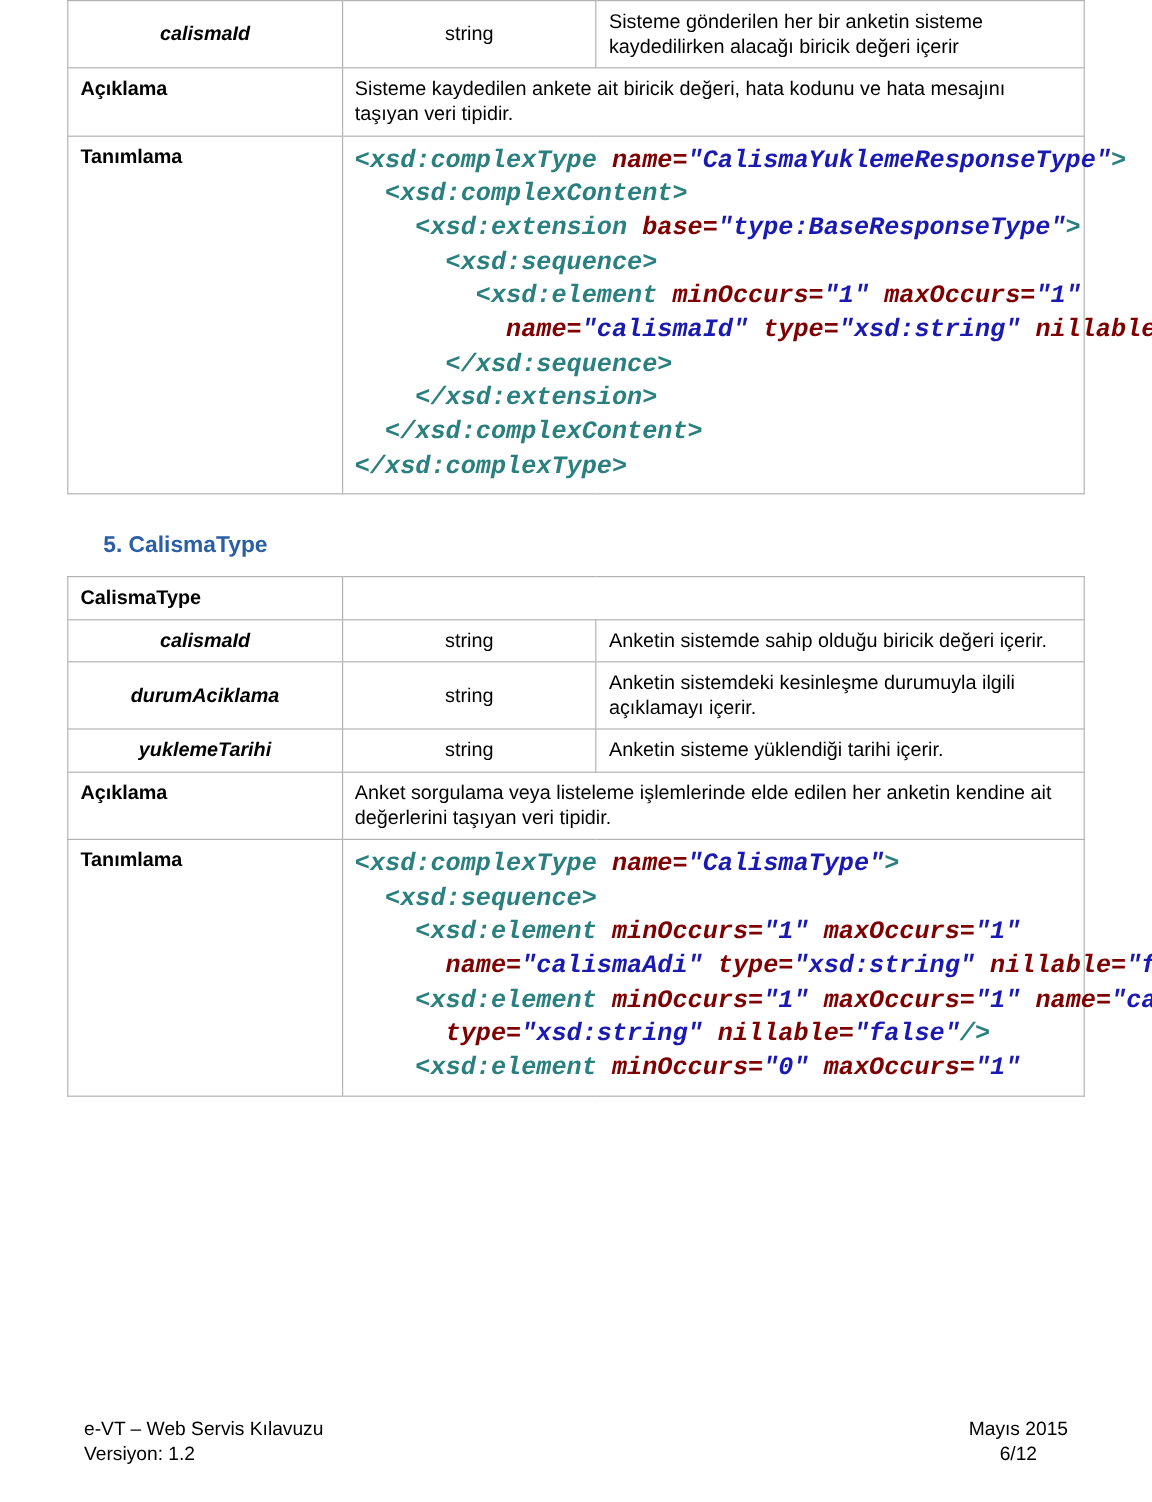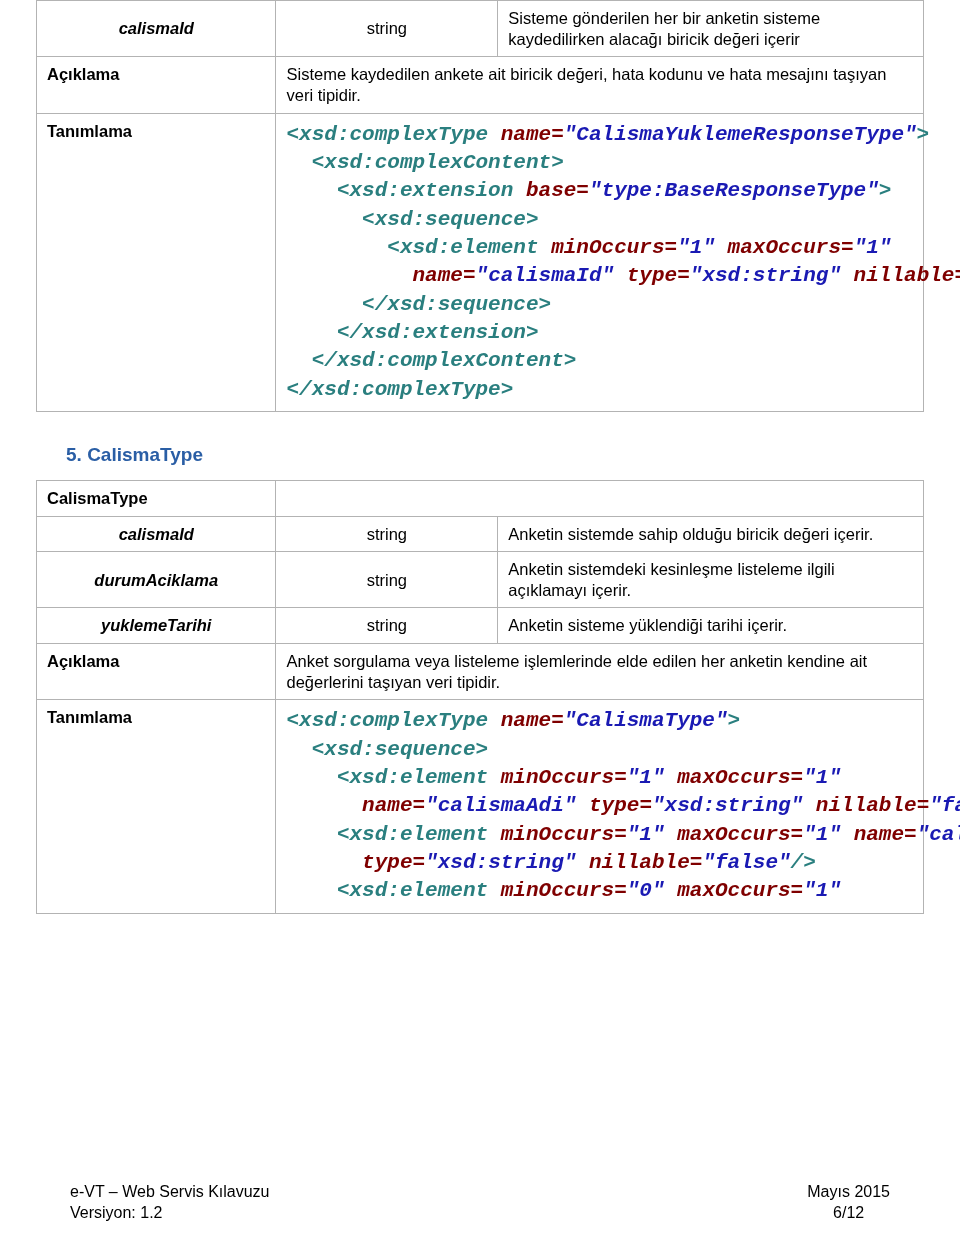--- a/index.html
+++ b/index.html
@@ -8,21 +8,21 @@
     padding: 0;
     width: 960px;
     background: #fff;
     font-family: "Trebuchet MS", "Lucida Grande", Verdana, sans-serif;
     color: #000;
   }
   .page {
     width: 960px;
     height: 1252px;
     position: relative;
-    padding: 0 36px;
+    padding: 0 56px;
     box-sizing: border-box;
   }
   table {
     border-collapse: collapse;
     width: 100%;
     table-layout: fixed;
   }
   td {
     border: 1px solid #b3b3b3;
     padding: 7px 10px;
@@ -114,21 +114,21 @@
       <td colspan="2"></td>
     </tr>
     <tr>
       <td class="bi center">calismaId</td>
       <td class="center">string</td>
       <td>Anketin sistemde sahip olduğu biricik değeri içerir.</td>
     </tr>
     <tr>
       <td class="bi center">durumAciklama</td>
       <td class="center">string</td>
-      <td>Anketin sistemdeki kesinleşme listeleme ilgili açıklamayı içerir.</td>
+      <td>Anketin sistemdeki kesinleşme durumuyla ilgili açıklamayı içerir.</td>
     </tr>
     <tr>
       <td class="bi center">yuklemeTarihi</td>
       <td class="center">string</td>
       <td>Anketin sisteme yüklendiği tarihi içerir.</td>
     </tr>
     <tr>
       <td class="b" style="vertical-align:top">Açıklama</td>
       <td colspan="2">Anket sorgulama veya listeleme işlemlerinde elde edilen her anketin kendine ait değerlerini taşıyan veri tipidir.</td>
     </tr>

